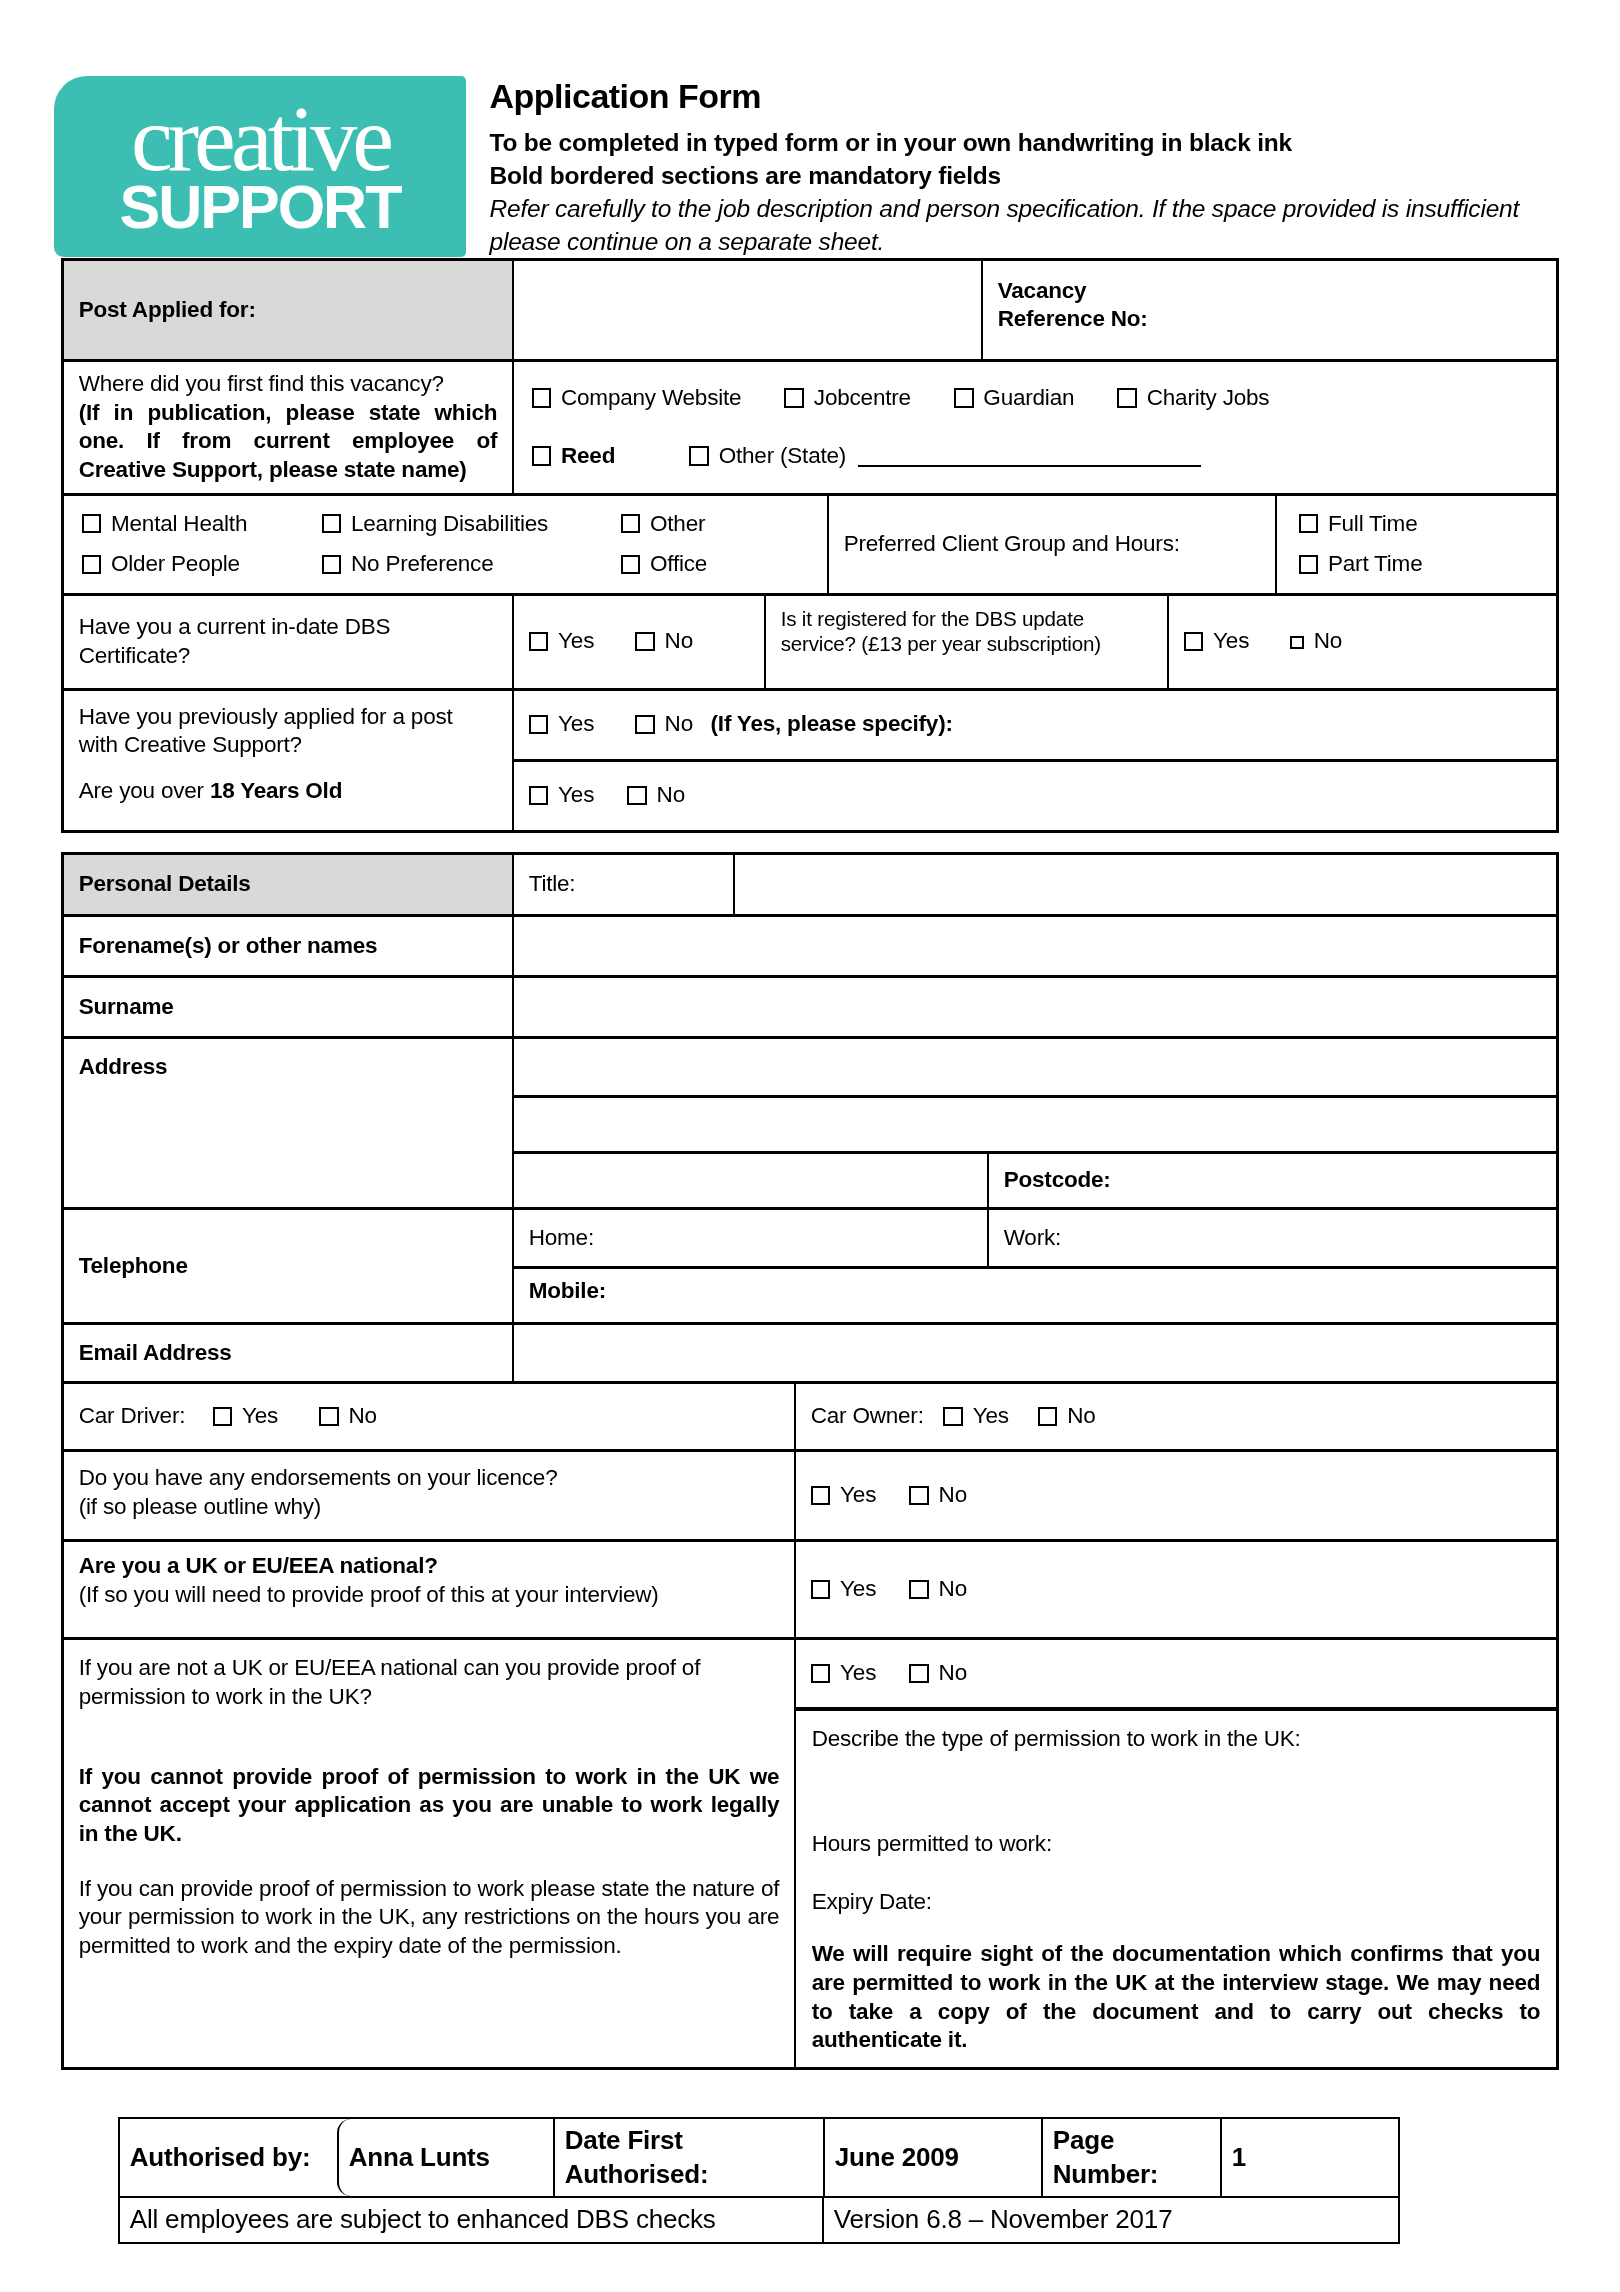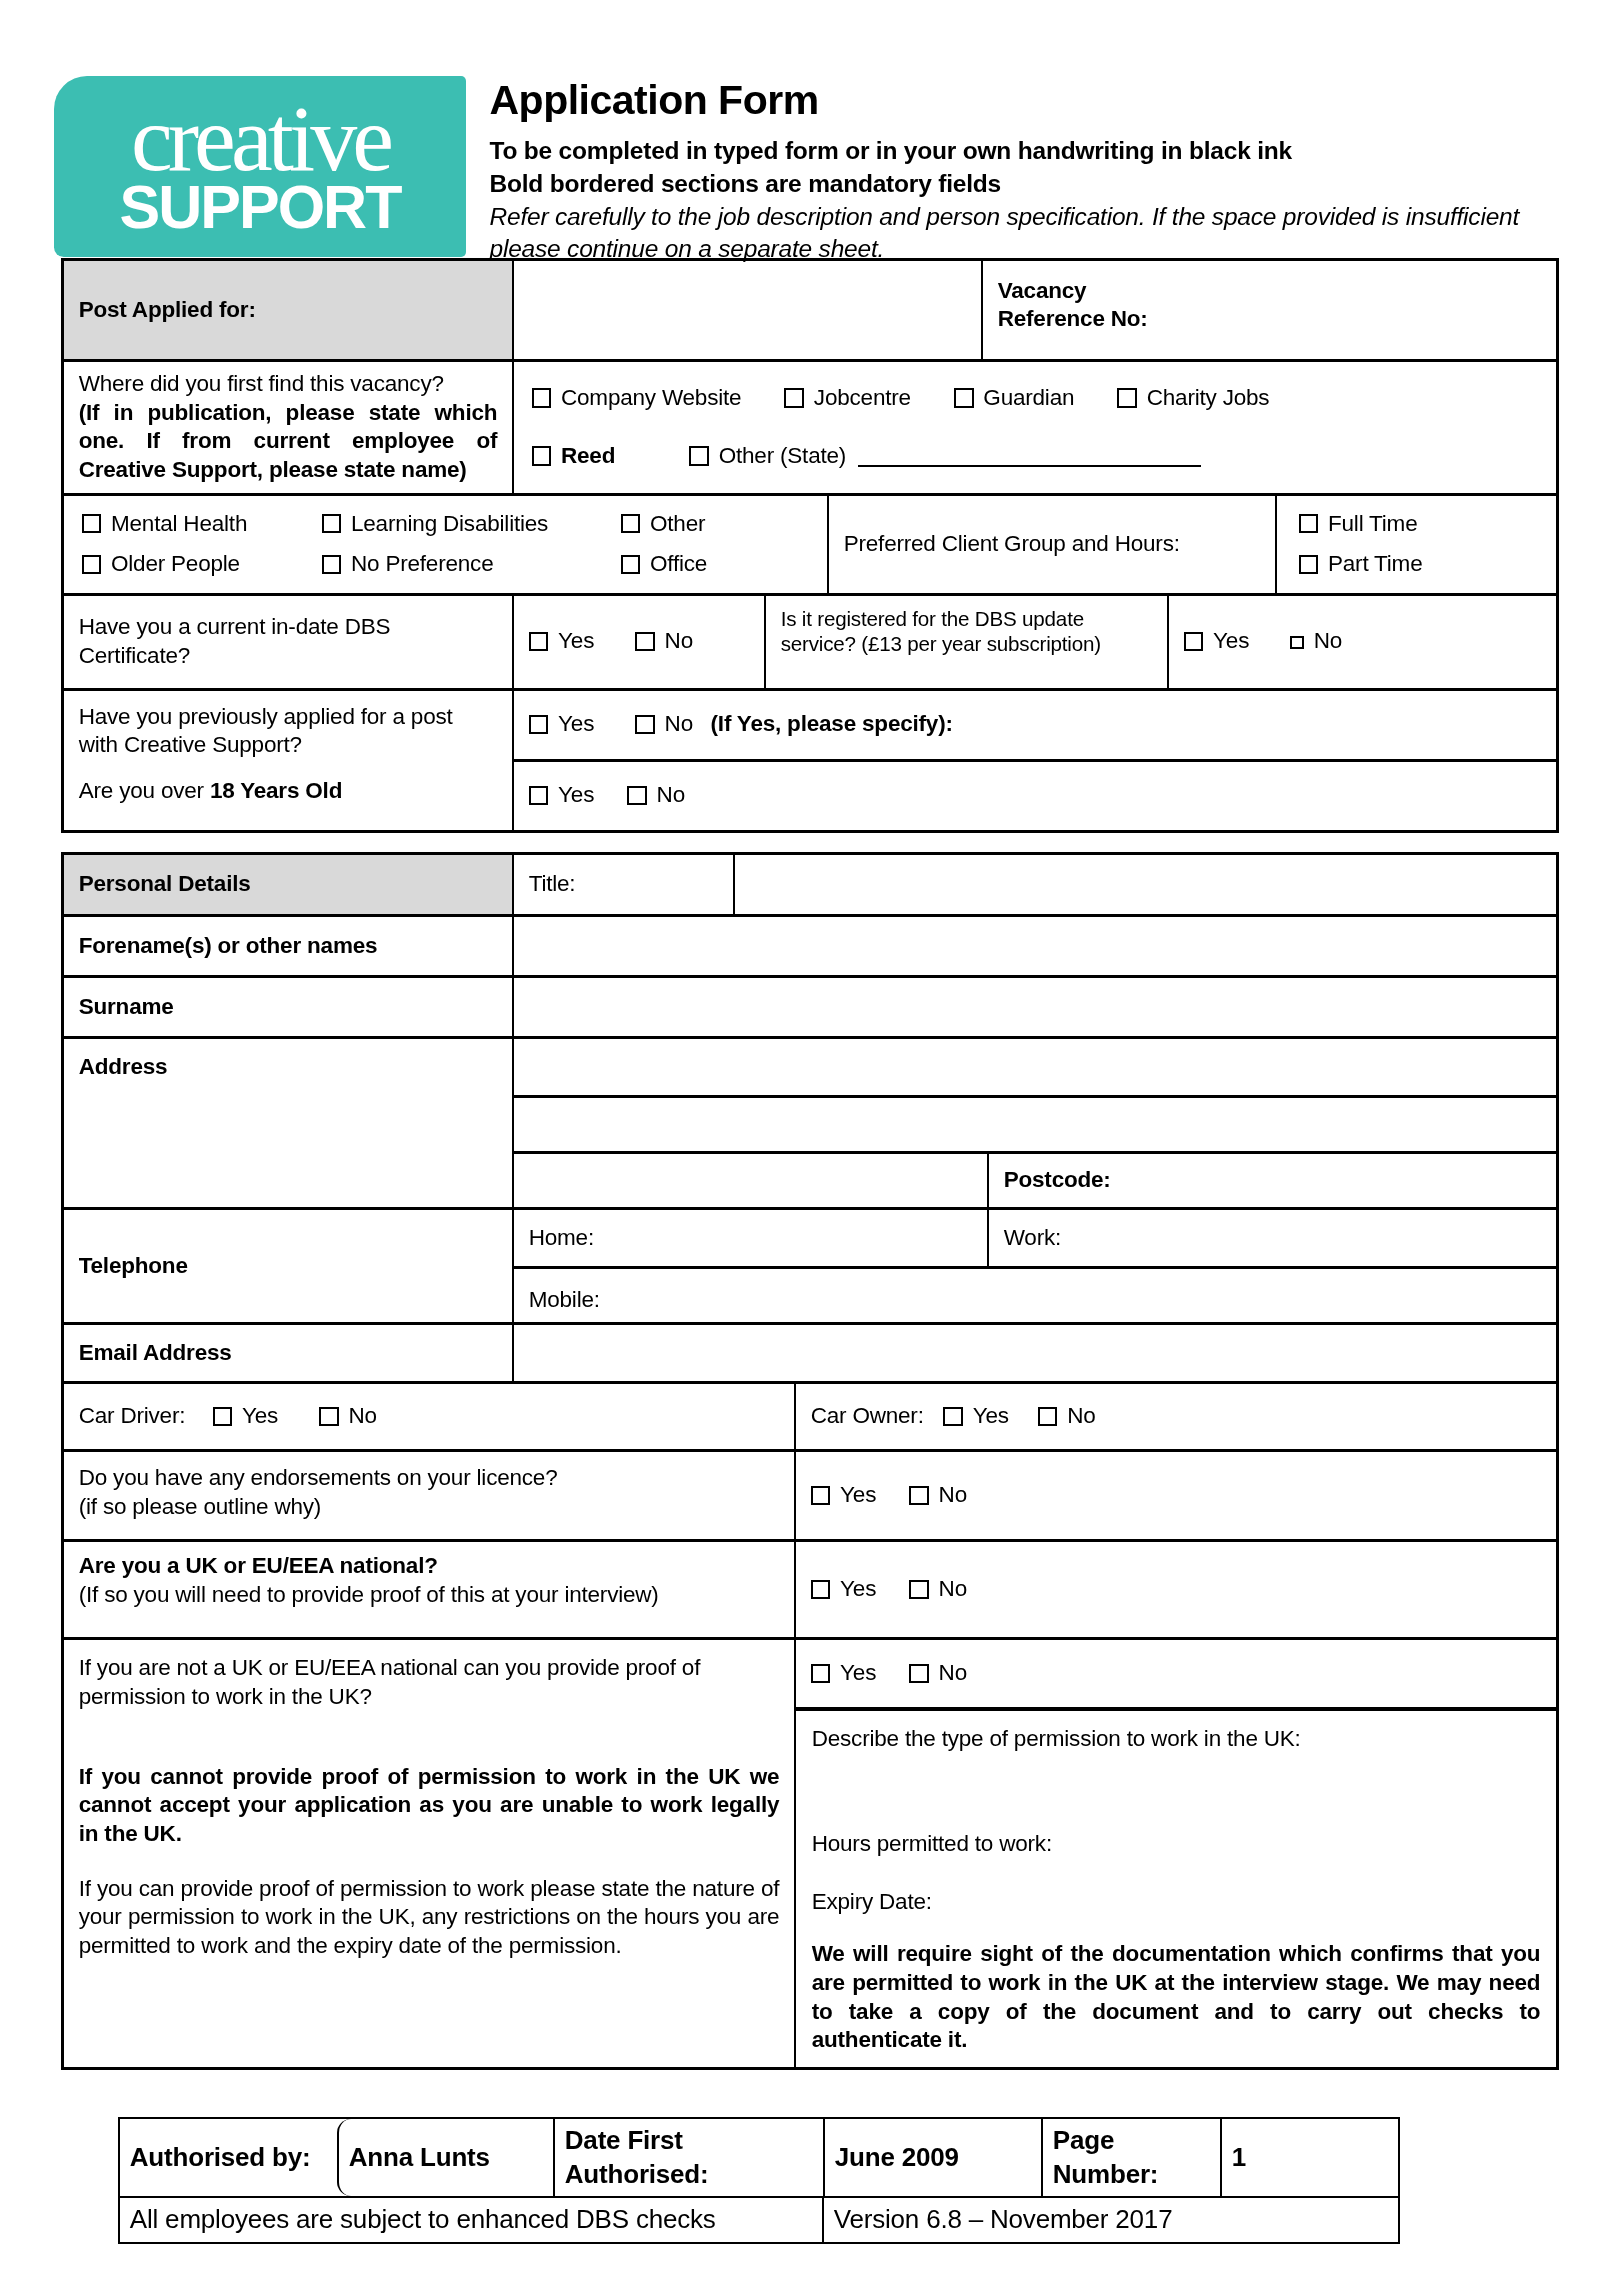--- a/index.html
+++ b/index.html
@@ -22,21 +22,21 @@
   }
   .logo-creative{
     font-family:"Liberation Serif",serif;font-size:94px;line-height:.88;
     letter-spacing:-4.9px;margin-top:2px;
   }
   .logo-support{
     font-family:"Liberation Sans",sans-serif;font-weight:bold;font-size:61px;
     letter-spacing:-2px;line-height:1;margin-top:-2px;
   }
   .title-block{margin-left:23.5px;padding-top:2px;}
-  .title-block h1{font-size:41px;line-height:1.1;margin-bottom:11.8px;letter-spacing:-0.5px;}
+  .title-block h1{font-size:34px;line-height:1.1;margin-bottom:11.8px;letter-spacing:-0.5px;}
   .note-b{font-weight:bold;font-size:24.5px;line-height:1.34;}
   .note-i{font-style:italic;font-size:24.5px;line-height:1.34;max-width:1039px;}
   
   .t{border:3.9px solid #000;width:1498px;margin-left:61px;}
   .row{display:flex;border-top:3.9px solid #000;align-items:stretch;}
   .row:first-child{border-top:none;}
   .cell{padding:7.8px 14.7px;}
   .cell + .cell{border-left:2.9px solid #000;}
   .gray{background:var(--header-gray);}
   .b{font-weight:bold;}
@@ -86,21 +86,21 @@
   .addr-sub{min-height:56px;border-top:3.9px solid #000;display:flex;}
   .addr-sub:first-child{border-top:none;}
   .addr-sub .half{width:473px;flex:none;padding:7.8px 14.7px;}
   .addr-sub .pc{flex:1;border-left:2.9px solid #000;padding:7.8px 14.7px;display:flex;align-items:center;}
   .r-tel{min-height:112px;}
   .tel-right{flex:1;display:flex;flex-direction:column;border-left:2.9px solid #000;}
   .tel-sub{min-height:56px;display:flex;}
   .tel-sub + .tel-sub{border-top:3.9px solid #000;}
   .tel-sub .home{width:473px;flex:none;padding:7.8px 14.7px;display:flex;align-items:center;}
   .tel-sub .work{flex:1;border-left:2.9px solid #000;padding:7.8px 14.7px;display:flex;align-items:center;}
-  .tel-sub .mobile{flex:1;padding:7.8px 14.7px;display:flex;align-items:flex-end;}
+  .tel-sub .mobile{flex:1;padding:7.8px 14.7px;display:flex;align-items:flex-start;font-weight:bold;}
   .r-email{min-height:59px;}
   
   .t3{border-top:none;}
   .t3 .c-left{width:730px;flex:none;}
   .r-car{min-height:65px;}
   .r-endorse{min-height:90px;}
   .r-nat{min-height:98px;}
   .r-perm{min-height:421px;}
   .r-perm .c-left{padding-top:13.7px;padding-bottom:19.6px;display:flex;flex-direction:column;}
   .r-perm .c-left p + p{margin-top:25.5px;}

